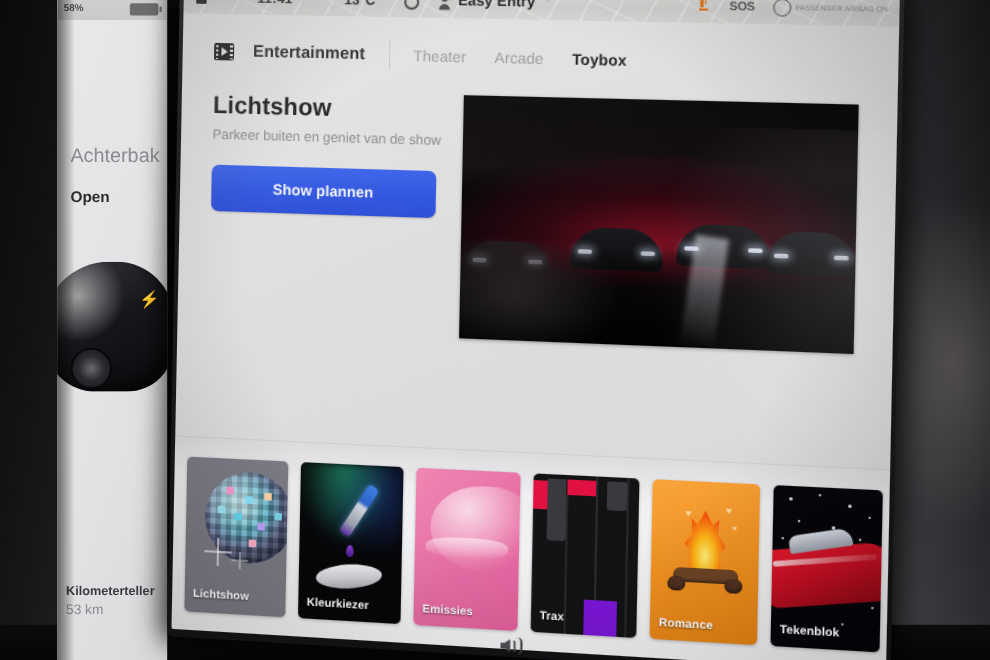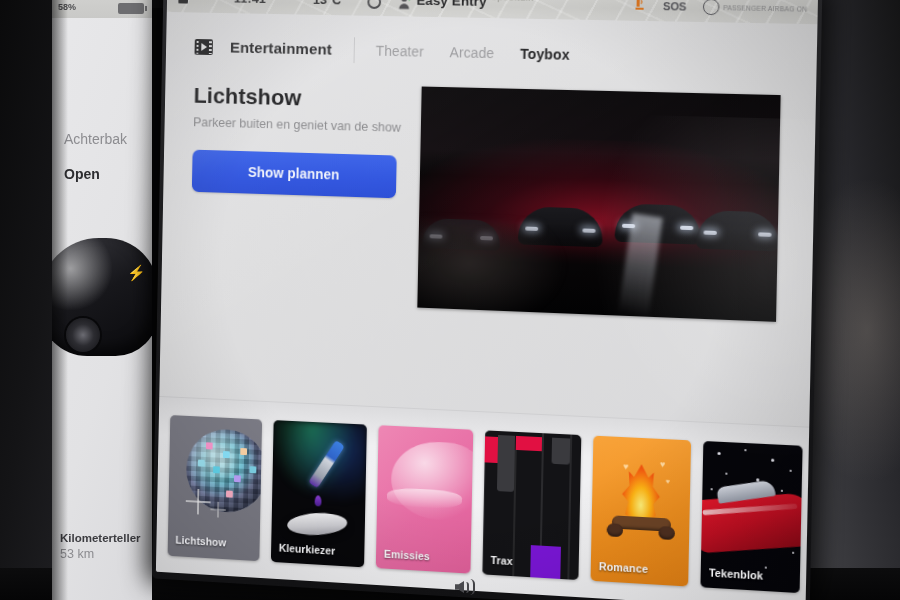--- a/index.html
+++ b/index.html
@@ -321,21 +321,21 @@
     position:absolute; left:0; top:0; width:100px; height:18px;
     background:linear-gradient(180deg,#cfcfcd,#c9c9c7);
   }
   .lp-batt {
     position:absolute; right:8px; top:3px; width:26px; height:11px;
     background:#6d6d70; border-radius:2px;
   }
   .lp-batt:after{ content:""; position:absolute; right:-3px; top:3px; width:2px;height:5px;background:#6d6d70;}
   .lp-pct { position:absolute; left:6px; top:2px; font-size:9px; color:#4c4c4f; font-weight:600;}
   .lp-trunk { position:absolute; left:12px; top:131px; }
-  .lp-trunk .t1 { font-size:14px; color:#8c8c90;text-align:center; }
+  .lp-trunk .t1 { font-size:18px; color:#8c8c90;text-align:center; }
   .lp-trunk .t2 { font-size:14px; color:#2d2d30; font-weight:600; margin-top:19px;}
   .lp-car {
     position:absolute; left:-12px; top:238px; width:118px; height:118px;
     border-radius:50% 44% 36% 40%;
     background:
       radial-gradient(ellipse at 26% 26%, rgba(255,255,255,.55), rgba(255,255,255,0) 34%),
       linear-gradient(150deg,#3a3a40 0%,#17171b 48%,#0a0a0d 100%);
     box-shadow:inset -6px -8px 14px rgba(0,0,0,.6);
   }
   .lp-wheel {

